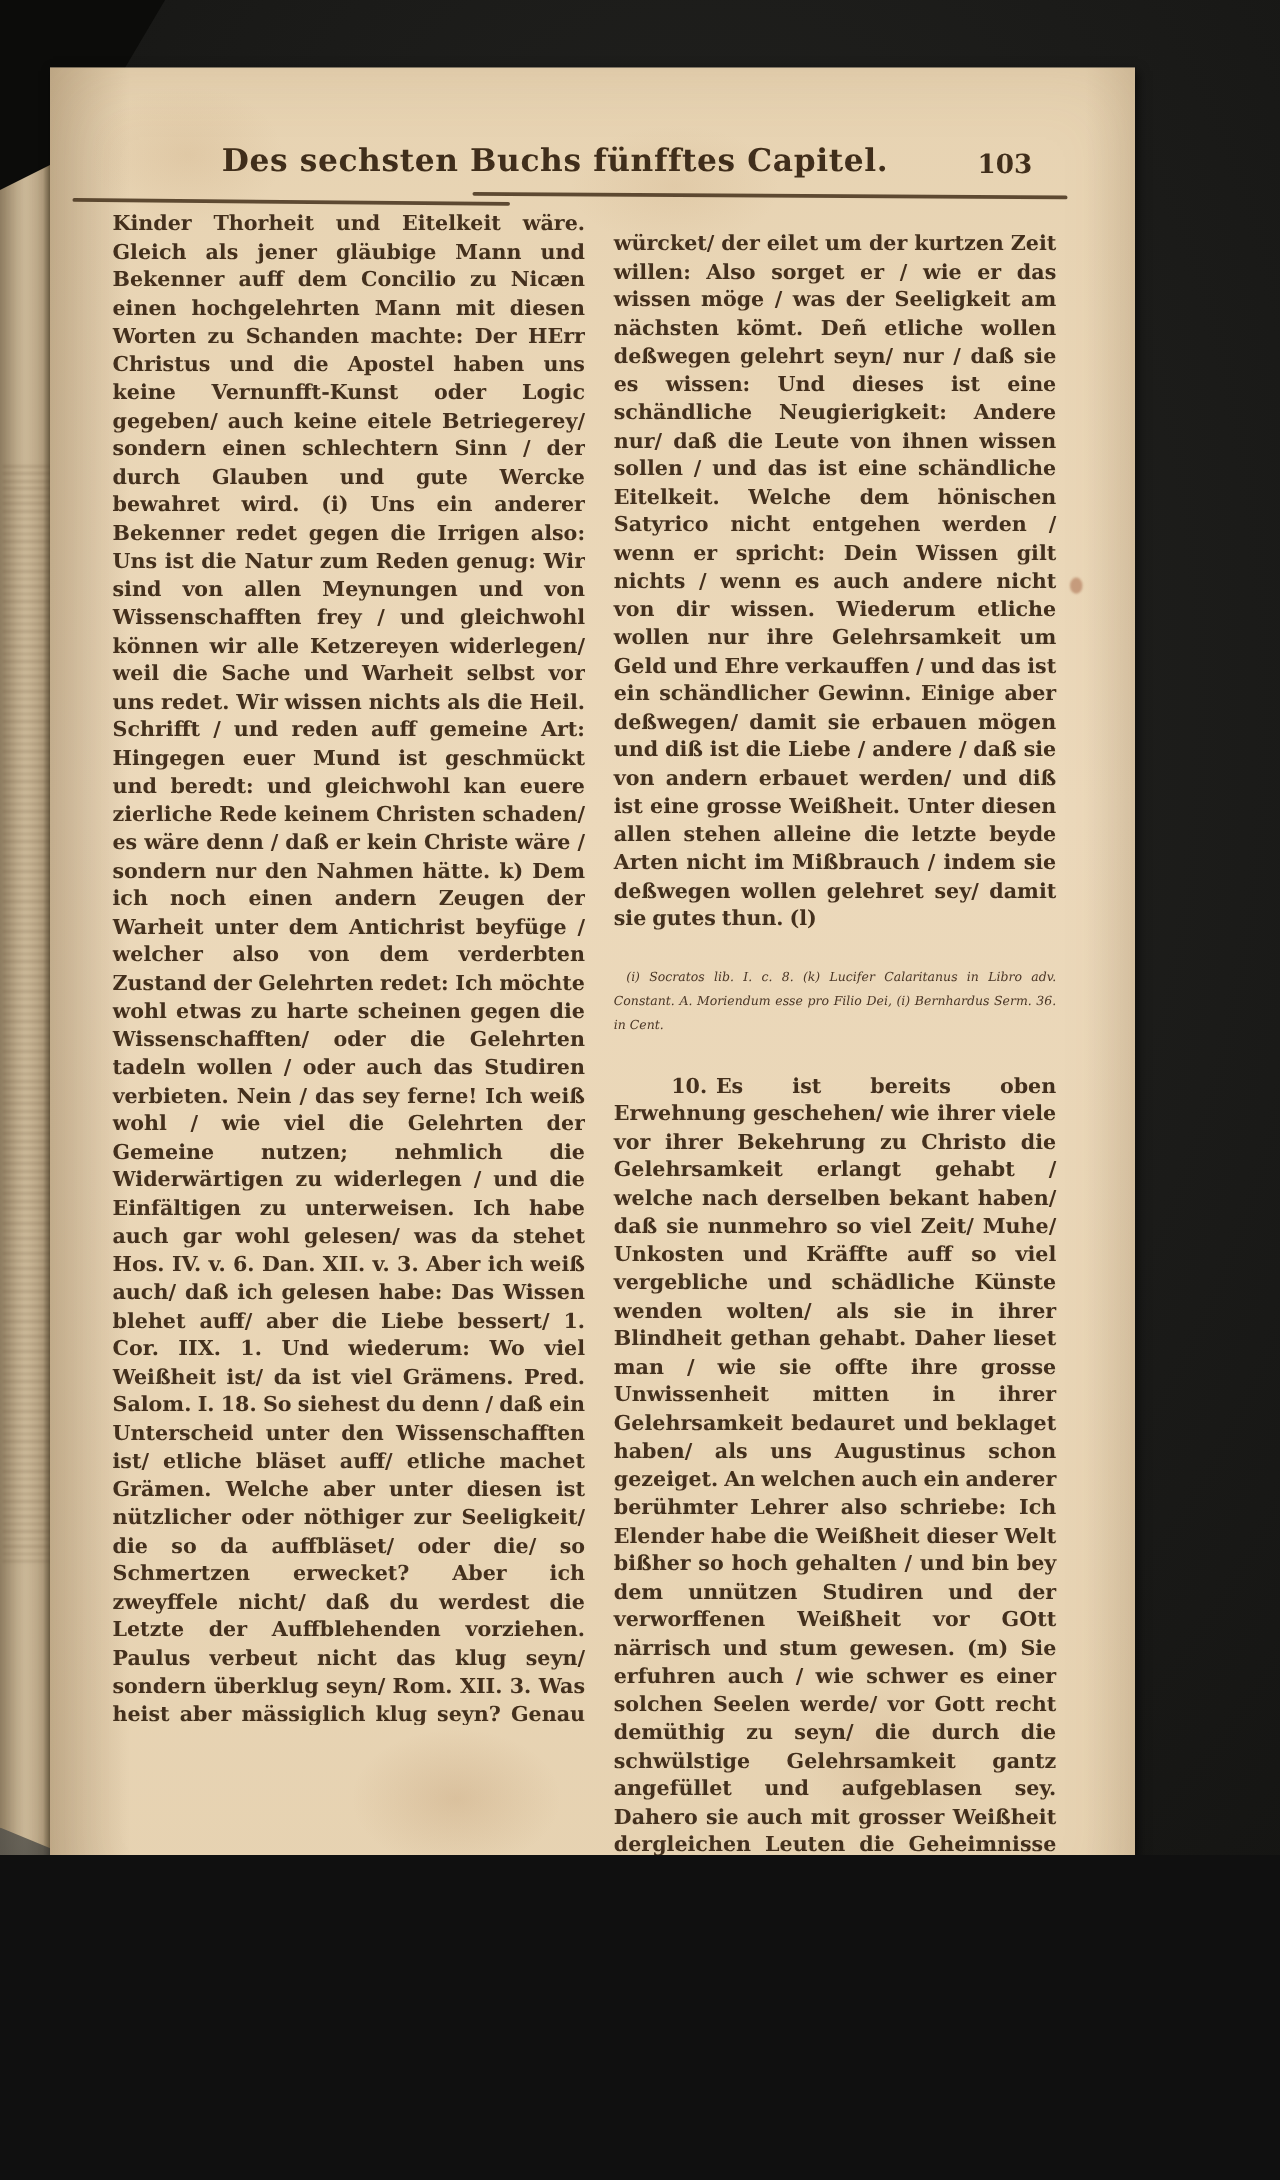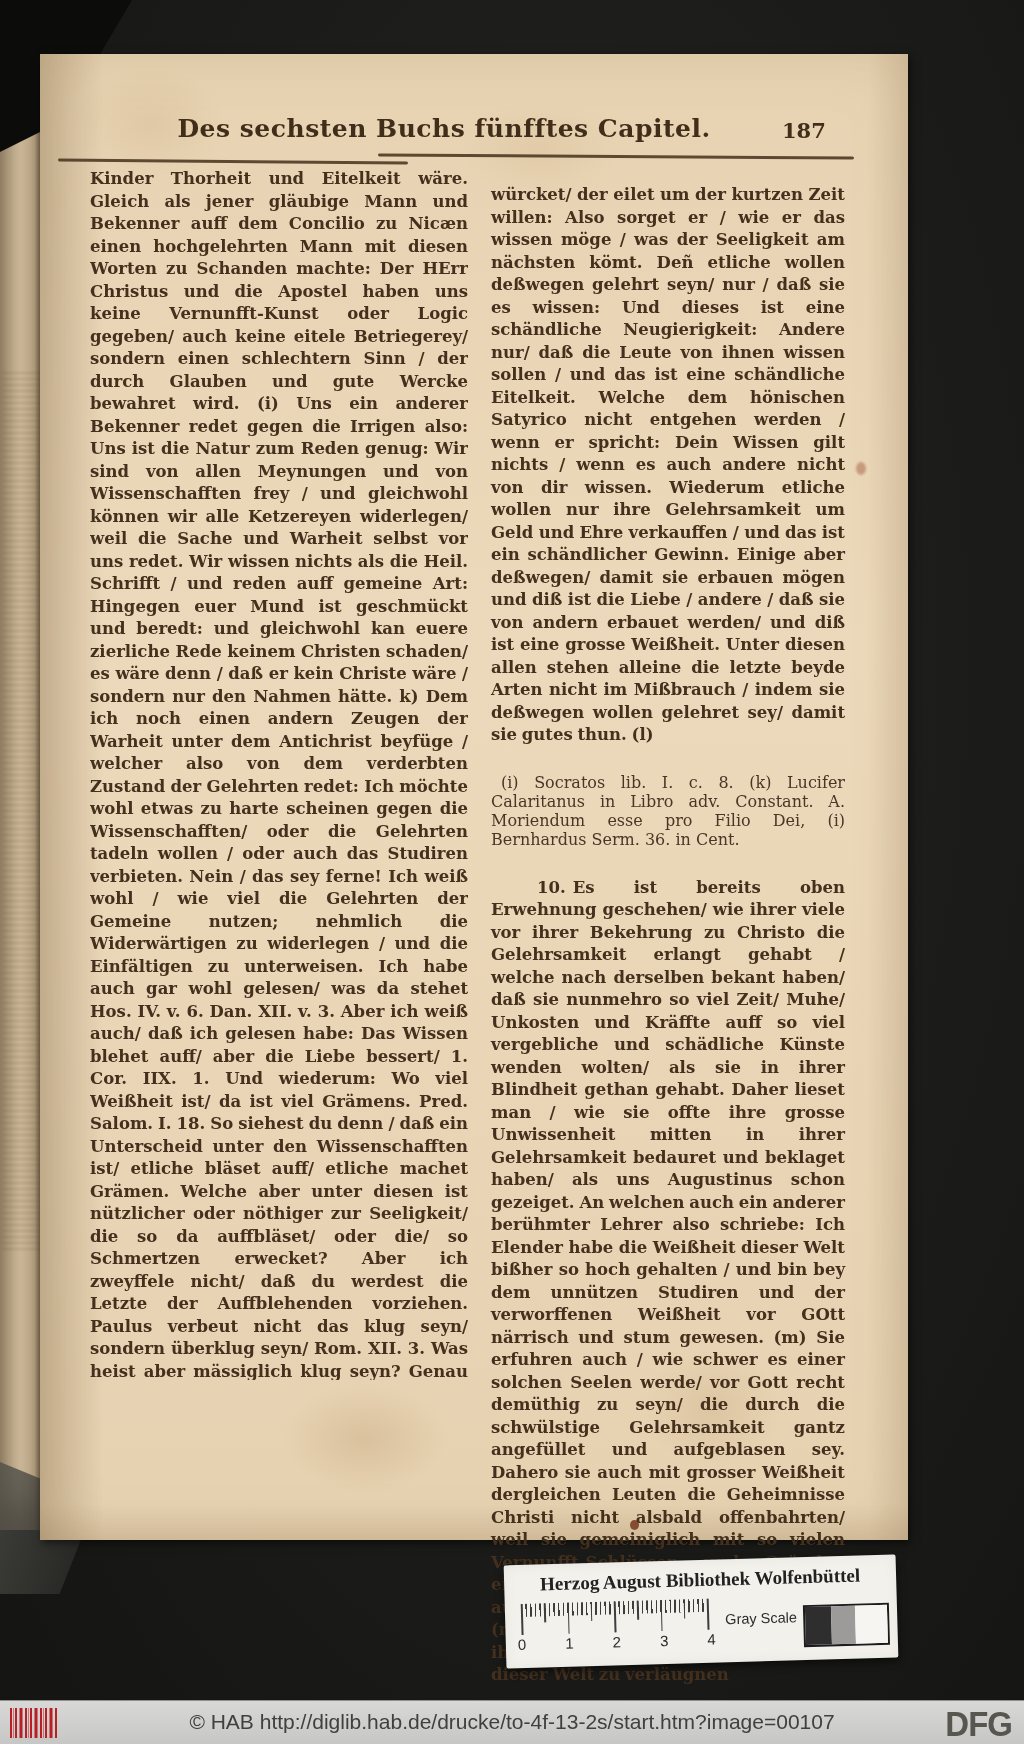--- a/index.html
+++ b/index.html
@@ -1,16 +1,16 @@
 <!DOCTYPE html>
 <html><head>
 <meta charset="utf-8">
 <style>
   html,body{margin:0;padding:0;background:#101010;}
-  .stage{position:relative;width:1024px;height:1744px;overflow:hidden;
+  .stage{position:relative;width:1024px;height:1484px;overflow:hidden;
          background:radial-gradient(ellipse at 55% 38%, #242421 0%, #1b1b19 55%, #141412 100%);
          font-family:"DejaVu Serif", serif;}
 
   
   .facing-edge{position:absolute;left:0;top:44px;width:44px;height:1486px;
       background:linear-gradient(90deg,#c3ae8c 0%,#d6c3a2 45%,#cbb694 78%,#937f5e 94%,#5d4e38 100%);
       box-shadow:inset 0 18px 24px rgba(40,30,15,.35), inset 0 -26px 30px rgba(40,30,15,.4);}
   .facing-streaks{position:absolute;left:2px;top:370px;width:40px;height:880px;
       background:repeating-linear-gradient(0deg, rgba(80,58,36,.26) 0 2px, rgba(0,0,0,0) 2px 6px);
       filter:blur(1px);opacity:.55;}
@@ -41,22 +41,22 @@
   .page-number{position:absolute;left:742px;top:64px;font-size:21px;font-weight:700;color:#402e1b;}
   .rule{position:absolute;height:2.5px;background:#4e3a24;opacity:.9;border-radius:2px;}
   .rule-left{left:18px;top:106px;width:350px;transform:rotate(.5deg);}
   .rule-right{left:338px;top:101px;width:476px;transform:rotate(.35deg);}
 
   .col{position:absolute;top:114px;text-align:justify;font-weight:700;
       font-size:16.5px;line-height:22.5px;word-spacing:-1px;color:#44301d;}
   .col-left{left:50px;width:378px;height:1212px;overflow:hidden;}
   .col-right{left:435px;width:386px;}
   .col p{margin:16px;}
-  .citation{margin-top:26px !important;font-weight:400;
-      font-size:16px;line-height:19px;word-spacing:0;color:#4a3626;text-indent:10px;}
+  .citation{margin-top:26px !important;font-weight:400;font-style:italic;
+      font-size:10px;line-height:19px;word-spacing:0;color:#4a3626;text-indent:10px;}
   .para10{margin-top:28px !important;text-indent:46px;}
   .para10 .pnum{margin-right:7px;}
   .catchword{text-align:right;margin-top:2px;font-weight:700;font-size:16.5px;padding-right:34px;}
 
   
   .cal-label{position:absolute;left:505px;top:1560px;width:392px;height:103px;
       background:#f3f1ec;border-radius:2px;transform:rotate(-1.6deg);
       box-shadow:0 3px 9px rgba(0,0,0,.6), inset 0 0 14px rgba(0,0,0,.05);
       font-family:"Liberation Sans", sans-serif;}
   .cal-title{margin-top:9px;text-align:center;font-family:"Liberation Serif", serif;
@@ -95,21 +95,21 @@
 
 <div class="stage">
 
   <div class="facing-edge"></div>
   <div class="facing-streaks"></div>
   <div class="corner-wedge"></div>
   <div class="reflection"></div>
 
   <div class="page">
     <div class="running-head">Des sechsten Buchs fünfftes Capitel.</div>
-    <div class="page-number">187</div>
+    <div class="page-number">103</div>
     <div class="rule rule-left"></div>
     <div class="rule rule-right"></div>
 
     <div class="col col-left" lang="de">Kinder Thorheit und Eitelkeit wäre. Gleich als jener gläubige Mann und Bekenner auff dem Concilio zu Nicæn einen hochgelehrten Mann mit diesen Worten zu Schanden machte: Der HErr Christus und die Apostel haben uns keine Vernunfft-Kunst oder Logic gegeben/ auch keine eitele Betriegerey/ sondern einen schlechtern Sinn / der durch Glauben und gute Wercke bewahret wird. (i) Uns ein anderer Bekenner redet gegen die Irrigen also: Uns ist die Natur zum Reden genug: Wir sind von allen Meynungen und von Wissenschafften frey / und gleichwohl können wir alle Ketzereyen widerlegen/ weil die Sache und Warheit selbst vor uns redet. Wir wissen nichts als die Heil. Schrifft / und reden auff gemeine Art: Hingegen euer Mund ist geschmückt und beredt: und gleichwohl kan euere zierliche Rede keinem Christen schaden/ es wäre denn / daß er kein Christe wäre / sondern nur den Nahmen hätte. k) Dem ich noch einen andern Zeugen der Warheit unter dem Antichrist beyfüge / welcher also von dem verderbten Zustand der Gelehrten redet: Ich möchte wohl etwas zu harte scheinen gegen die Wissenschafften/ oder die Gelehrten tadeln wollen / oder auch das Studiren verbieten. Nein / das sey ferne! Ich weiß wohl / wie viel die Gelehrten der Gemeine nutzen; nehmlich die Widerwärtigen zu widerlegen / und die Einfältigen zu unterweisen. Ich habe auch gar wohl gelesen/ was da stehet Hos. IV. v. 6. Dan. XII. v. 3. Aber ich weiß auch/ daß ich gelesen habe: Das Wissen blehet auff/ aber die Liebe bessert/ 1. Cor. IIX. 1. Und wiederum: Wo viel Weißheit ist/ da ist viel Grämens. Pred. Salom. I. 18. So siehest du denn / daß ein Unterscheid unter den Wissenschafften ist/ etliche bläset auff/ etliche machet Grämen. Welche aber unter diesen ist nützlicher oder nöthiger zur Seeligkeit/ die so da auffbläset/ oder die/ so Schmertzen erwecket? Aber ich zweyffele nicht/ daß du werdest die Letzte der Auffblehenden vorziehen. Paulus verbeut nicht das klug seyn/ sondern überklug seyn/ Rom. XII. 3. Was heist aber mässiglich klug seyn? Genau acht haben / was man mehr und ehr wissen solle / denn die Zeit ist kurtz. Es ist aber alle Wissenschafft an sich selbst gut / wenn sie nur auff der Warheit gegründet ist. Jedoch wer seine Seeligkeit mit Furcht und Zittern</div>
 
     <div class="col col-right">
       <p lang="de">würcket/ der eilet um der kurtzen Zeit willen: Also sorget er / wie er das wissen möge / was der Seeligkeit am nächsten kömt. Deñ etliche wollen deßwegen gelehrt seyn/ nur / daß sie es wissen: Und dieses ist eine schändliche Neugierigkeit: Andere nur/ daß die Leute von ihnen wissen sollen / und das ist eine schändliche Eitelkeit. Welche dem hönischen Satyrico nicht entgehen werden / wenn er spricht: Dein Wissen gilt nichts / wenn es auch andere nicht von dir wissen. Wiederum etliche wollen nur ihre Gelehrsamkeit um Geld und Ehre verkauffen / und das ist ein schändlicher Gewinn. Einige aber deßwegen/ damit sie erbauen mögen und diß ist die Liebe / andere / daß sie von andern erbauet werden/ und diß ist eine grosse Weißheit. Unter diesen allen stehen alleine die letzte beyde Arten nicht im Mißbrauch / indem sie deßwegen wollen gelehret sey/ damit sie gutes thun. (l)</p>
       <p class="citation">(i) Socratos lib. I. c. 8.   (k) Lucifer Calaritanus in Libro adv. Constant. A. Moriendum esse pro Filio Dei,   (i) Bernhardus Serm. 36. in Cent.</p>
       <p class="para10" lang="de"><span class="pnum">10.</span><span>Es ist bereits oben Erwehnung geschehen/ wie ihrer viele vor ihrer Bekehrung zu Christo die Gelehrsamkeit erlangt gehabt / welche nach derselben bekant haben/ daß sie nunmehro so viel Zeit/ Muhe/ Unkosten und Kräffte auff so viel vergebliche und schädliche Künste wenden wolten/ als sie in ihrer Blindheit gethan gehabt. Daher lieset man / wie sie offte ihre grosse Unwissenheit mitten in ihrer Gelehrsamkeit bedauret und beklaget haben/ als uns Augustinus schon gezeiget. An welchen auch ein anderer berühmter Lehrer also schriebe: Ich Elender habe die Weißheit dieser Welt bißher so hoch gehalten / und bin bey dem unnützen Studiren und der verworffenen Weißheit vor GOtt närrisch und stum gewesen. (m) Sie erfuhren auch / wie schwer es einer solchen Seelen werde/ vor Gott recht demüthig zu seyn/ die durch die schwülstige Gelehrsamkeit gantz angefüllet und aufgeblasen sey. Dahero sie auch mit grosser Weißheit dergleichen Leuten die Geheimnisse Christi nicht alsbald offenbahrten/ weil sie gemeiniglich mit so vielen Vernunfft-Schlüssen und Gründen eingenommen / und noch nicht davon ausgelernet und gedemüthiget waren. (n) Vor sich selbst aber pflegten sie in ihrer wahren Bekehrung alle Weißheit dieser Welt zu verläugnen</span></p>
     </div>

